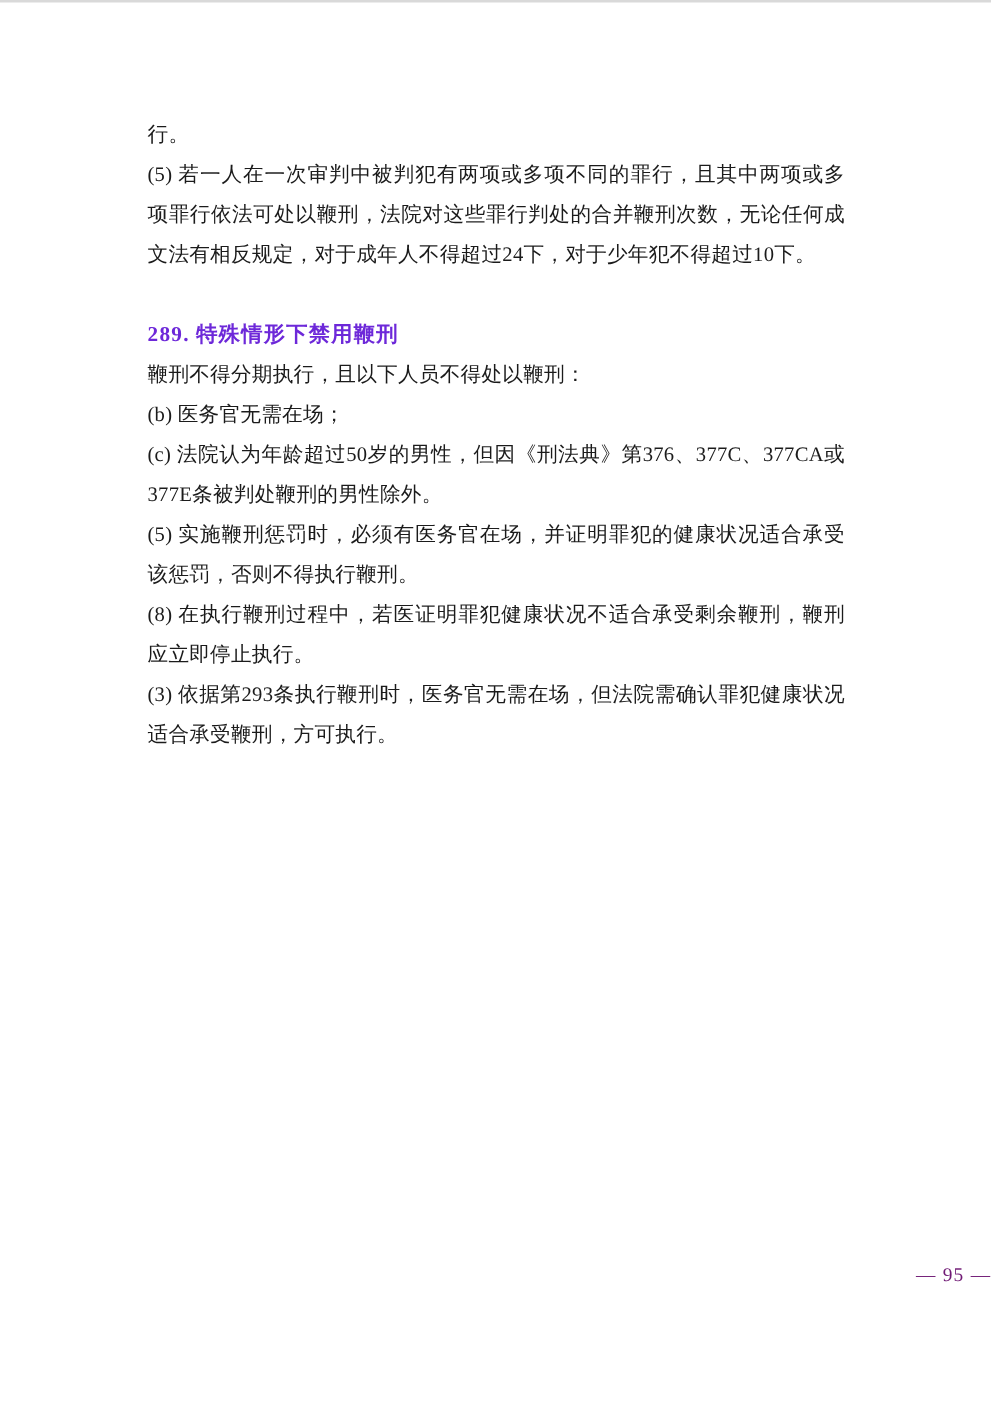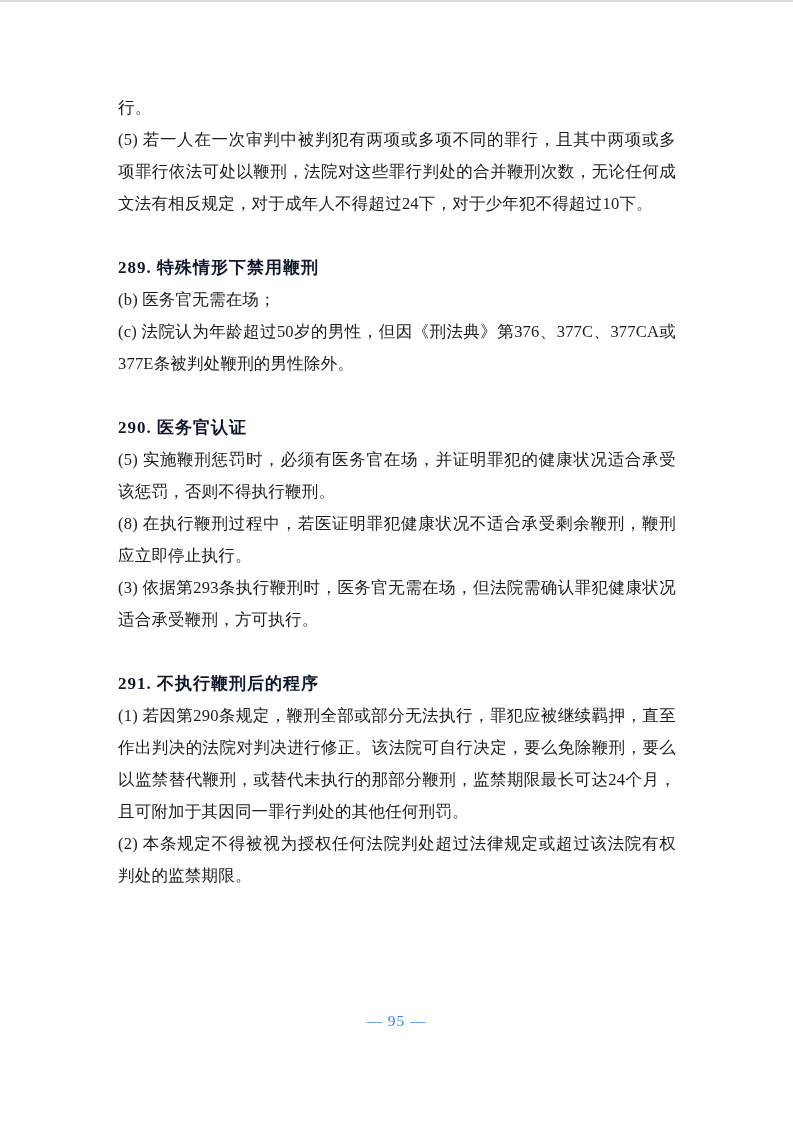--- a/index.html
+++ b/index.html
@@ -22,69 +22,64 @@
   .content {
     padding: 92px 117px 0 118px;
   }
   .block { margin: 0; }
   .section-heading {
     margin: 32px 0 0 0;
     font-size: 17px;
     line-height: 32px;
     font-weight: bold;
     letter-spacing: 1px;
-    color: #0f172a;
+    color: #6d28d9;
   }
   .body-text {
     margin: 0;
     font-size: 16.5px;
     line-height: 32px;
     text-align: justify;
     text-align-last: left;
     letter-spacing: 0.2px;
     word-break: break-all;
   }
   .page-number {
     position: absolute;
     top: 1010px;
     left: 0;
     width: 100%;
-    text-align: center;
+    text-align: right;
     font-size: 15.5px;
     line-height: 22px;
     letter-spacing: 1px;
-    color: #3b82f6;
+    color: #701a75;
   }
 </style>
 </head>
 <body>
 
 <div class="page-top-edge"></div>
 
 <main class="content">
 
   <section class="block">
     <p class="body-text">行。</p>
     <p class="body-text">(5) 若一人在一次审判中被判犯有两项或多项不同的罪行，且其中两项或多项罪行依法可处以鞭刑，法院对这些罪行判处的合并鞭刑次数，无论任何成文法有相反规定，对于成年人不得超过24下，对于少年犯不得超过10下。</p>
   </section>
 
   <section class="block">
     <h2 class="section-heading">289. 特殊情形下禁用鞭刑</h2>
+    <p class="body-text">鞭刑不得分期执行，且以下人员不得处以鞭刑：</p>
     <p class="body-text">(b) 医务官无需在场；</p>
     <p class="body-text">(c) 法院认为年龄超过50岁的男性，但因《刑法典》第376、377C、377CA或377E条被判处鞭刑的男性除外。</p>
   </section>
 
   <section class="block">
-    <h2 class="section-heading">290. 医务官认证</h2>
     <p class="body-text">(5) 实施鞭刑惩罚时，必须有医务官在场，并证明罪犯的健康状况适合承受该惩罚，否则不得执行鞭刑。</p>
     <p class="body-text">(8) 在执行鞭刑过程中，若医证明罪犯健康状况不适合承受剩余鞭刑，鞭刑应立即停止执行。</p>
     <p class="body-text">(3) 依据第293条执行鞭刑时，医务官无需在场，但法院需确认罪犯健康状况适合承受鞭刑，方可执行。</p>
   </section>
 
-  <section class="block">
-    <h2 class="section-heading">291. 不执行鞭刑后的程序</h2>
-    <p class="body-text">(1) 若因第290条规定，鞭刑全部或部分无法执行，罪犯应被继续羁押，直至作出判决的法院对判决进行修正。该法院可自行决定，要么免除鞭刑，要么以监禁替代鞭刑，或替代未执行的那部分鞭刑，监禁期限最长可达24个月，且可附加于其因同一罪行判处的其他任何刑罚。</p>
-    <p class="body-text">(2) 本条规定不得被视为授权任何法院判处超过法律规定或超过该法院有权判处的监禁期限。</p>
-  </section>
 
 </main>
 
 <footer class="page-number">— 95 —</footer>
 
 </body></html>

